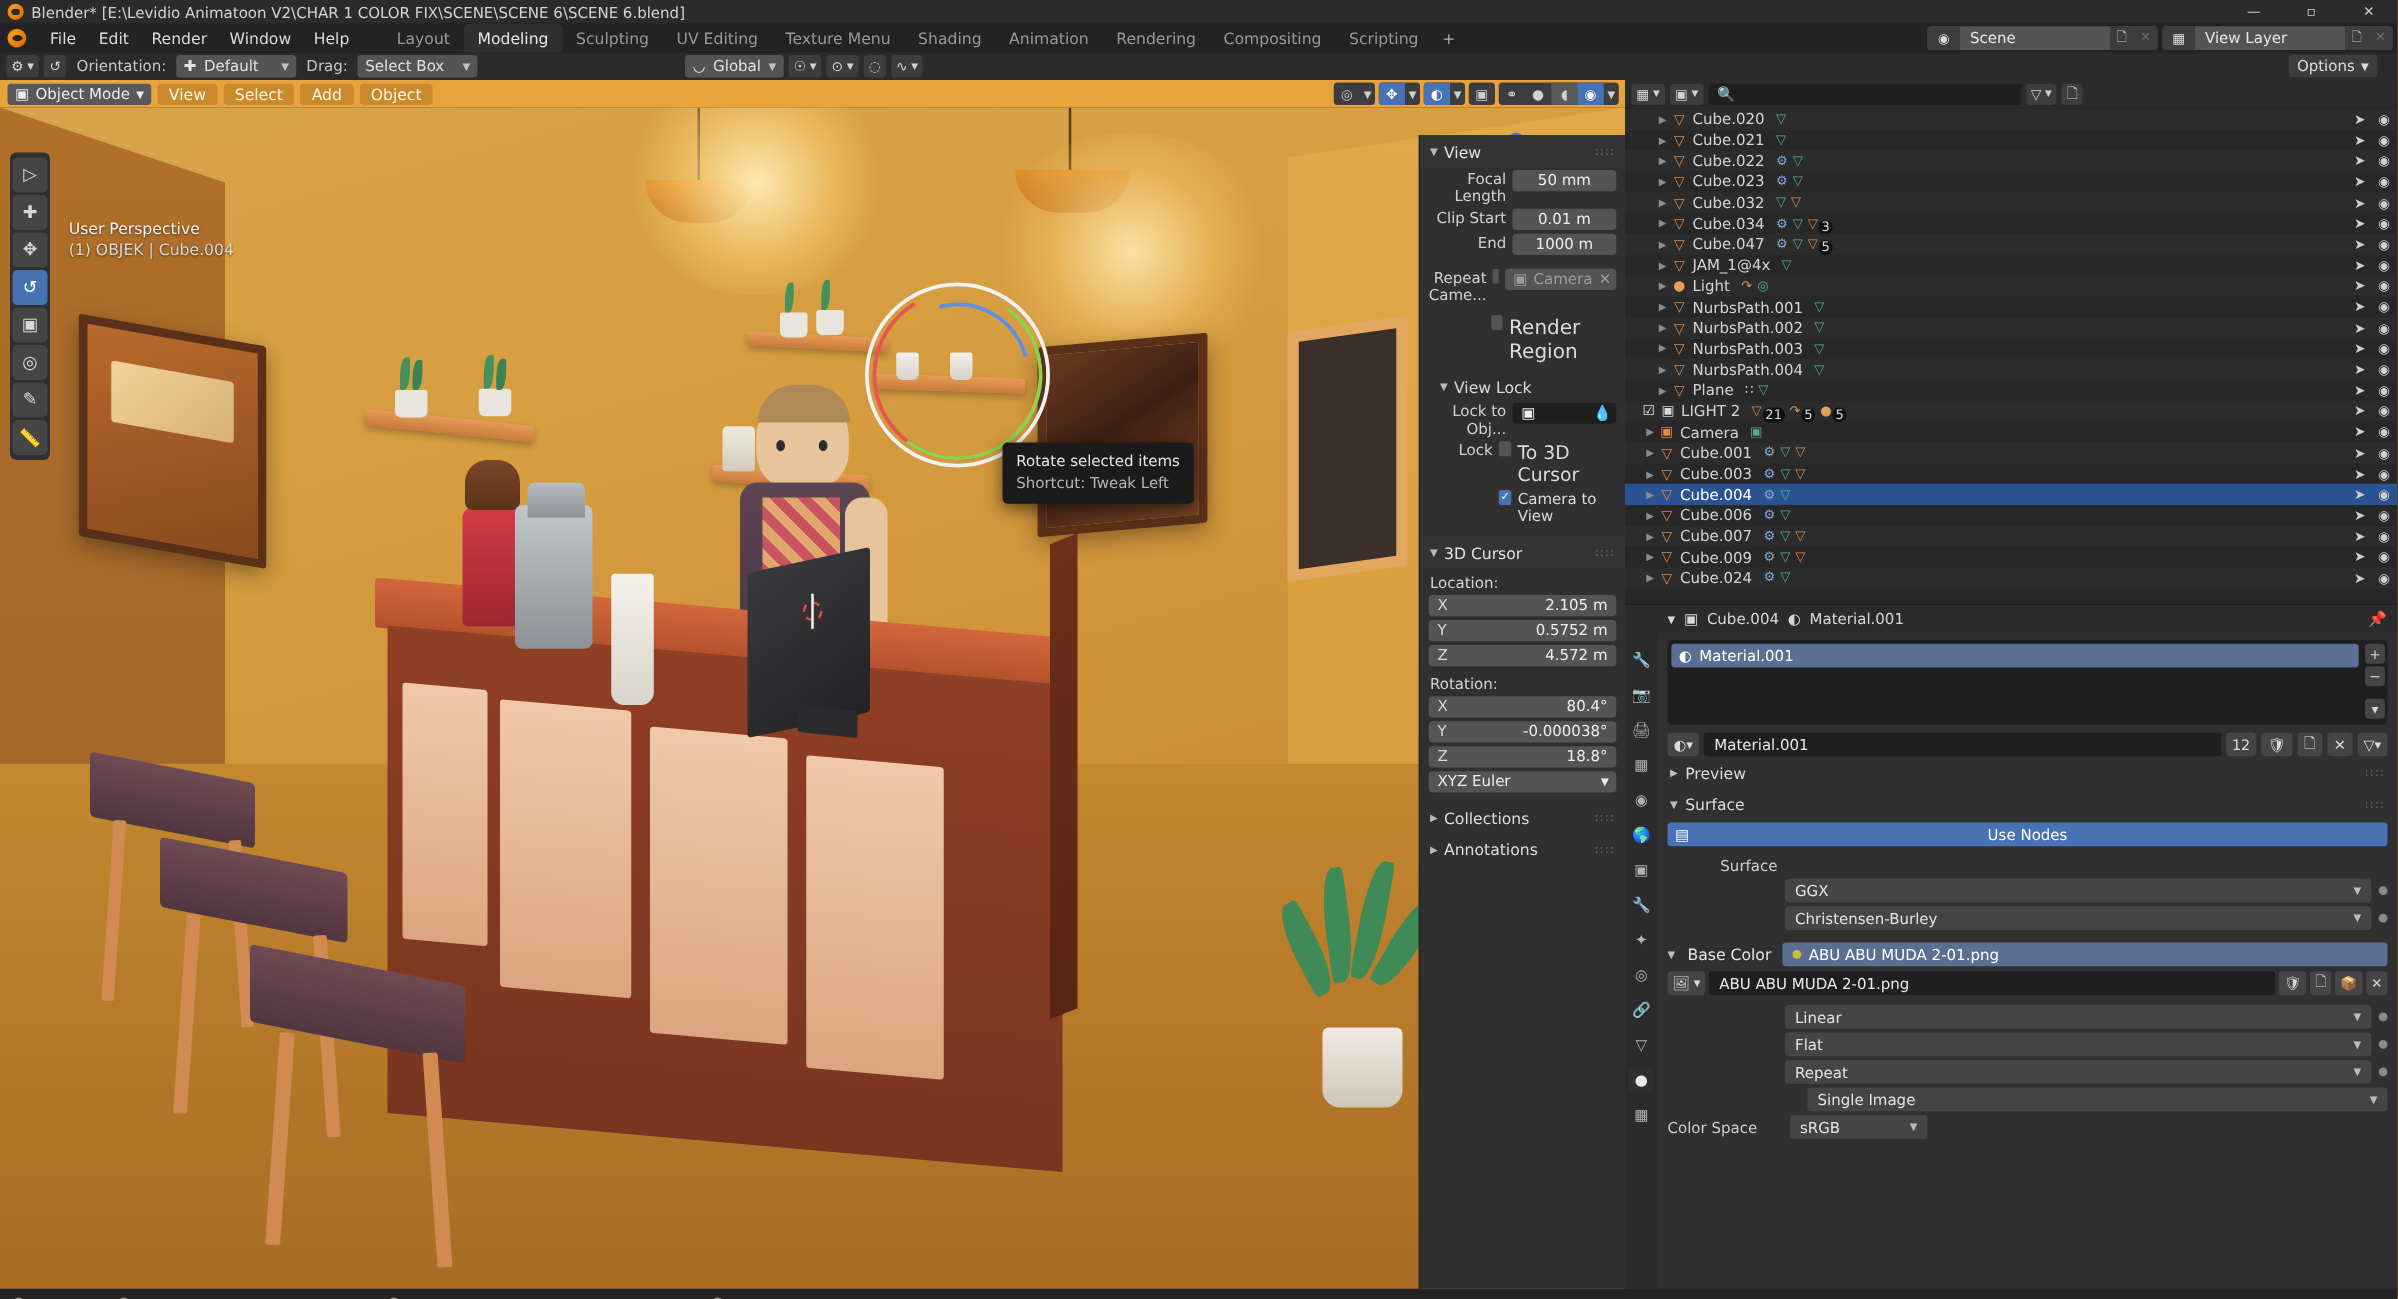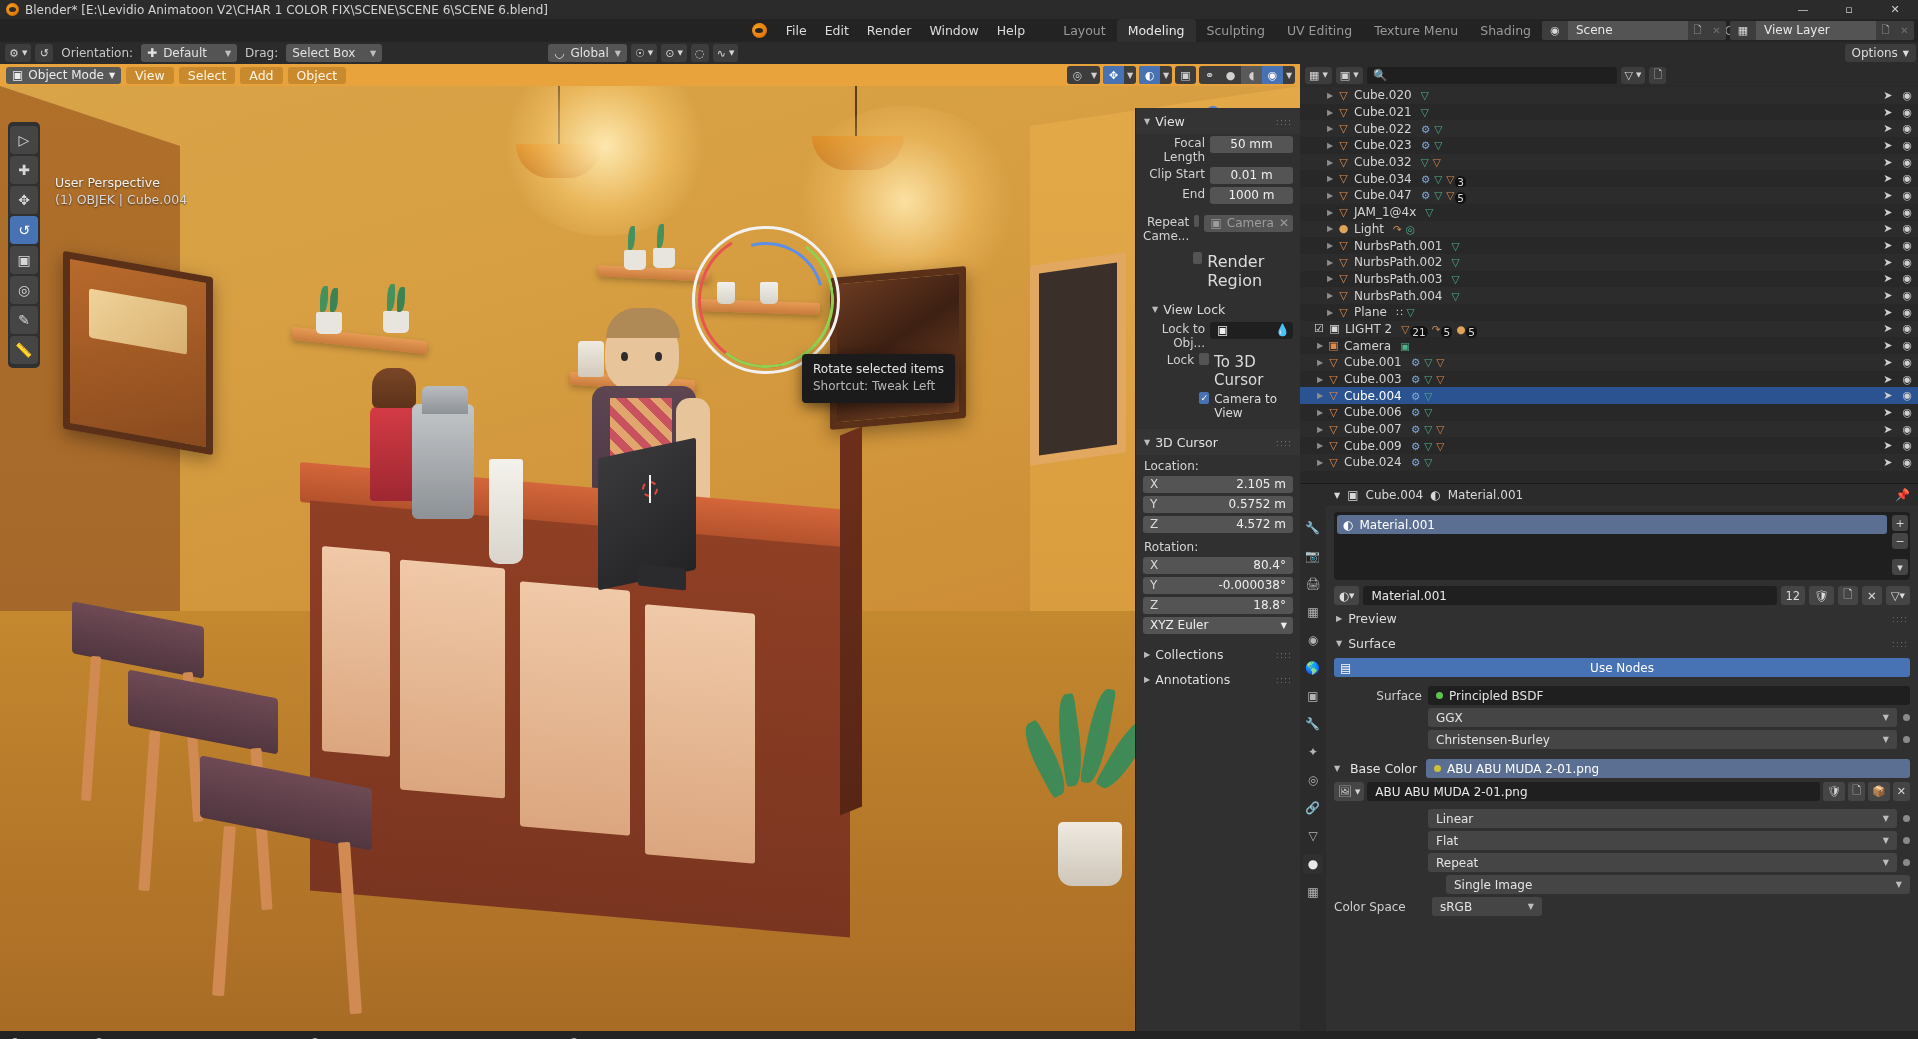--- a/index.html
+++ b/index.html
@@ -20,21 +20,21 @@
   .titlebar .blender-logo::after {
     content:""; position:absolute; left:3px; top:4px; width:7px; height:5px; border-radius:50%;
     background:#2b2b2b;
   }
   .win-btns { position:absolute; right:0; top:0; height:19px; display:flex; }
   .win-btns div { width:46px; height:19px; display:flex; align-items:center; justify-content:center;
                   font-size:11px; color:#cfcfcf; }
 
   
   .topbar { height:23px; background:#232323; display:flex; align-items:center; padding-left:6px;
-            font-size:12.5px; position:relative;justify-content:flex-end; }
+            font-size:12.5px; position:relative; }
   .topbar .tb-logo { width:15px; height:15px; margin-right:10px; position:relative; }
   .topbar .tb-logo::before { content:""; position:absolute; inset:0; border-radius:50%;
     background:radial-gradient(circle at 35% 35%, #f4a01f 0%, #e87d0d 60%, #b85c00 100%); }
   .topbar .tb-logo::after { content:""; position:absolute; left:3.5px; top:5px; width:8px; height:5px;
     border-radius:50%; background:#232323; }
   .menu-item { padding:3px 9px; color:#dcdcdc; border-radius:3px; cursor:default; }
   .wstabs { display:flex; align-items:flex-end; margin-left:18px; height:23px; }
   .wstab { padding:4px 11px 4px; color:#9a9a9a; font-size:12.5px; border-radius:4px 4px 0 0; cursor:default; }
   .wstab.active { background:#303030; color:#e8e8e8; }
   .wstab.plus { color:#b0b0b0; padding:4px 8px; }
@@ -49,21 +49,21 @@
 
   
   .toolheader { height:22px; background:#2b2b2b; display:flex; align-items:center; padding:0 5px; gap:4px;
                 font-size:12px; position:relative; }
   .th-btn { height:18px; min-width:18px; background:#3d3d3d; border-radius:3px; display:flex; align-items:center;
             justify-content:center; padding:0 4px; color:#d6d6d6; font-size:11px; gap:3px; }
   .th-label { color:#c8c8c8; padding:0 4px; }
   .th-select { height:18px; background:#545454; border-radius:3px; display:flex; align-items:center;
                padding:0 6px; gap:6px; color:#e2e2e2; font-size:12px; min-width:96px; }
   .th-select .car { margin-left:auto; font-size:8px; color:#c0c0c0; }
-  .toolheader-right { position:absolute; right:2px; display:flex; align-items:center; gap:4px; }
+  .toolheader-right { position:absolute; right:16px; display:flex; align-items:center; gap:4px; }
   .opt-btn { height:18px; background:#3d3d3d; border-radius:3px; padding:0 7px; display:flex; align-items:center;
              gap:5px; color:#dcdcdc; font-size:12px; }
 
   
   .main { display:flex; height:967px; }
   .viewcol { width:1300px; position:relative; }
   .rightcol { width:618px; display:flex; flex-direction:column; background:#303030; }
 
   
   .vpheader { height:22px; background:#e8a33d; display:flex; align-items:center; padding:0 6px; gap:5px;
@@ -1052,24 +1052,20 @@
           <span class="dots">::::</span>
         </div>
 
         <div class="usenodes">
           <span class="ic">▤</span>
           <span>Use Nodes</span>
         </div>
 
         <div class="prow" style="margin-top:6px">
           <span class="plab">Surface</span>
-          <span class="pfield">
-            <span class="greendot"></span>
-            <span>Principled BSDF</span>
-          </span>
         </div>
         <div class="prow">
           <span class="plab"></span>
           <span class="pselect">
             <span>GGX</span>
             <span class="car">▼</span>
           </span>
           <span class="dotpin"></span>
         </div>
         <div class="prow">

